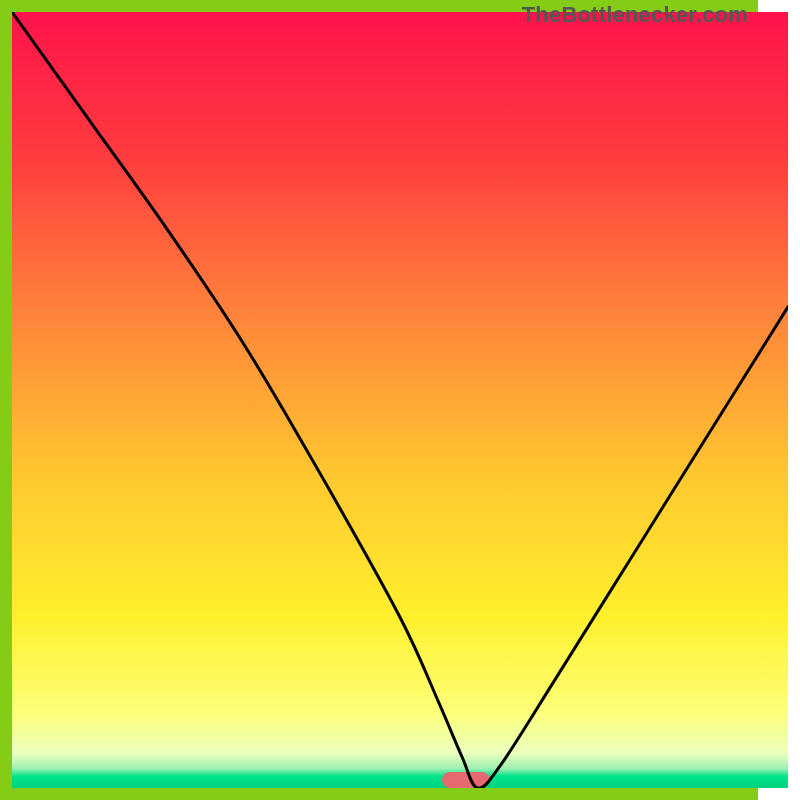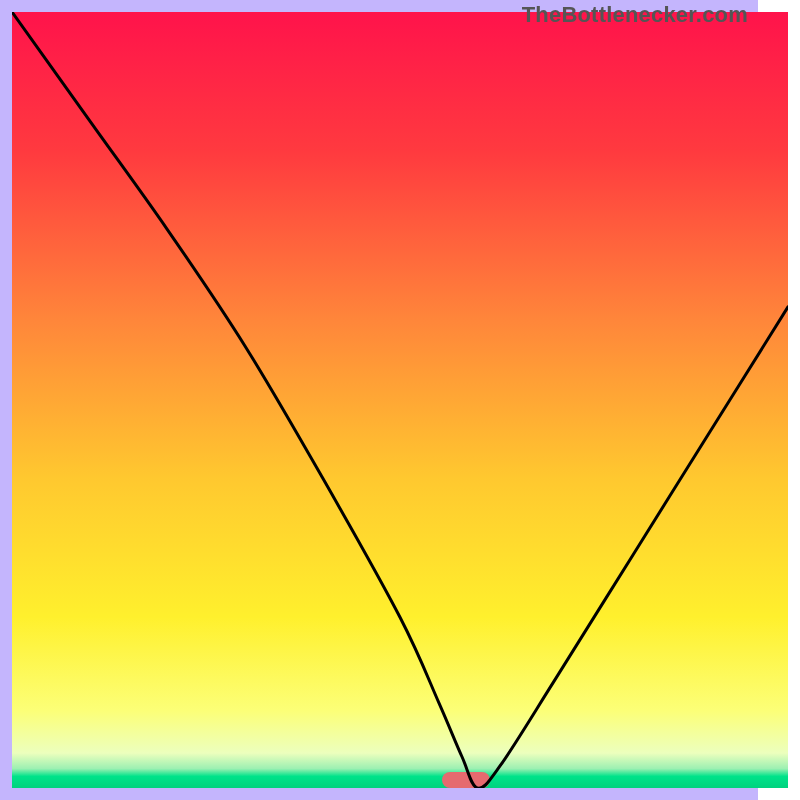--- a/index.html
+++ b/index.html
@@ -7,21 +7,21 @@
     padding: 0;
     width: 800px;
     height: 800px;
     overflow: hidden;
     font-family: Arial, Helvetica, sans-serif;
   }
   .frame {
     position: relative;
     width: 758px;
     height: 800px;
-    background: #c4b5fd;
+    background: #84cc16;
     box-sizing: border-box;
   }
   .plot {
     position: absolute;
     left: 12px;
     top: 12px;
     width: 776px;
     height: 776px;
     overflow: hidden;
   }

